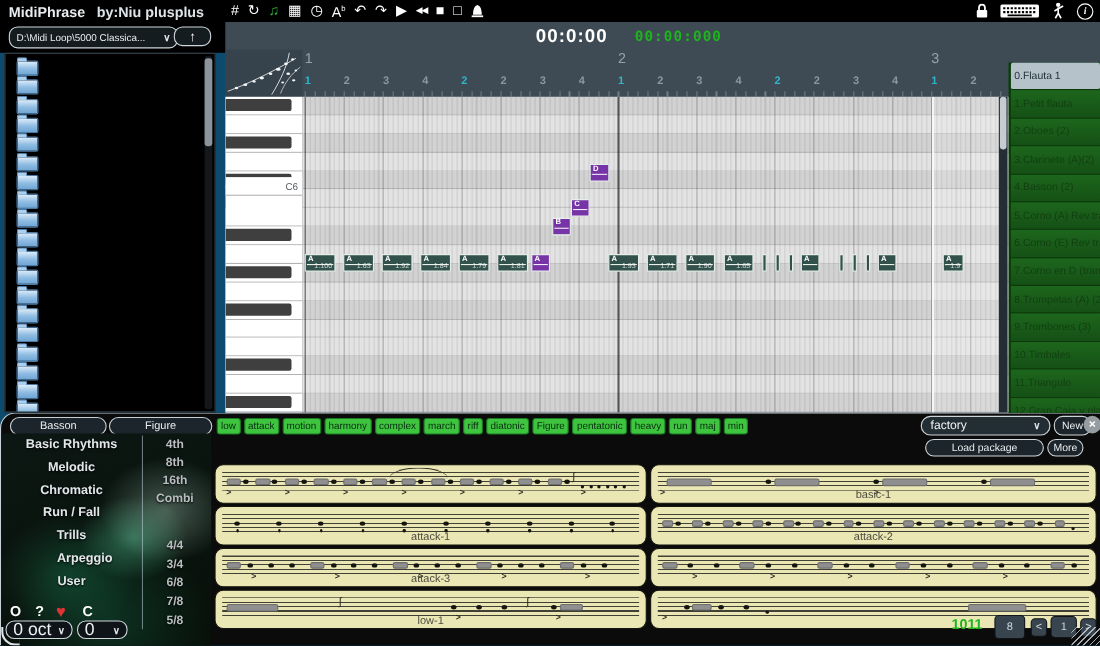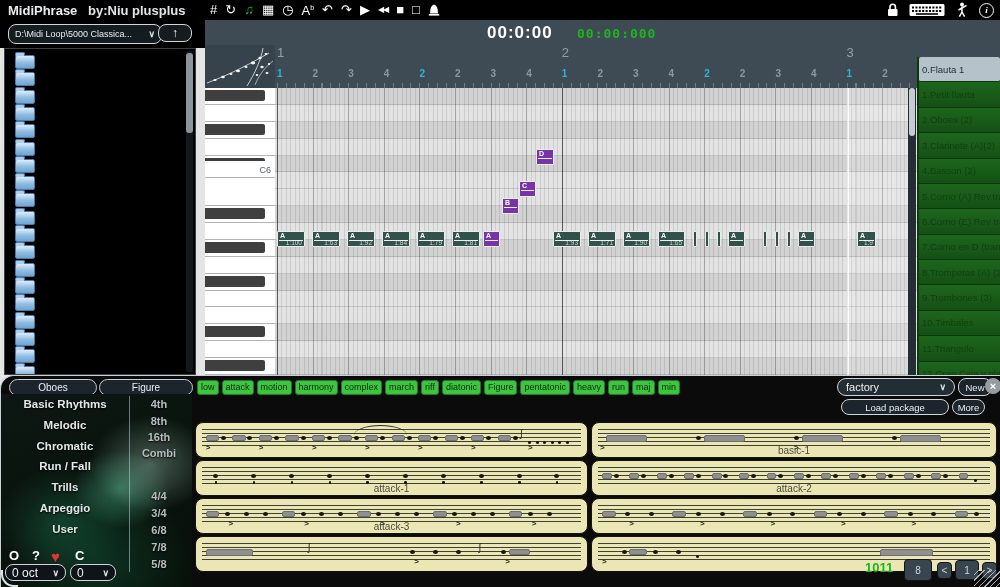--- a/index.html
+++ b/index.html
@@ -1,16 +1,16 @@
 <!DOCTYPE html>
 <html><head>
 <meta charset="utf-8">
 <style>
   html,body{margin:0;padding:0;background:#000;}
-  #app{position:relative;width:1000px;height:587px;background:#e5e5e5;overflow:hidden;
+  #app{position:relative;width:1000px;height:587px;background:#0c4a6e;overflow:hidden;
        font-family:"Liberation Sans",sans-serif;color:#fff;}
   
   #titlebar{position:absolute;left:0;top:0;width:1000px;height:20px;background:#000;}
   #app-title{position:absolute;left:8px;top:3px;font-size:13px;font-weight:bold;color:#e9edf0;}
   #app-byline{position:absolute;left:88px;top:3px;font-size:13px;font-weight:bold;color:#dfe4e8;}
   #toolbar-icons{position:absolute;left:210px;top:0;height:20px;display:flex;align-items:center;gap:8px;}
   .tb-icon{font-size:13px;color:#fff;line-height:20px;cursor:default;}
   .tb-icon.small{font-size:8px;letter-spacing:-1px;}
   .tb-icon sup{font-size:7px;}
   #right-icons{position:absolute;right:6px;top:1px;height:18px;display:flex;align-items:center;gap:11px;}
@@ -95,21 +95,21 @@
      radial-gradient(120px 110px at 100px 170px,rgba(18,80,55,0.5),transparent 75%),
      linear-gradient(160deg,#0c1713,#071009);}
   .cat{position:absolute;left:0;width:128px;text-align:center;font-size:11.5px;font-weight:bold;color:#e3e7ea;
      text-shadow:0 1px 2px #000;}
   .subcat{position:absolute;left:128px;width:60px;text-align:center;font-size:11px;font-weight:bold;color:#b9bdc0;
      text-shadow:0 1px 2px #000;}
   #cat-divider{position:absolute;left:128px;top:20px;width:1px;height:176px;background:rgba(190,205,215,0.55);}
   .foot-ic{position:absolute;top:172px;font-size:13px;font-weight:bold;color:#fff;}
   .sel-pill{position:absolute;top:188px;height:17px;border:1.5px solid #cfd6da;border-radius:8px;background:#0e1418;
      display:flex;align-items:center;padding:0 6px;box-sizing:border-box;}
-  .sel-pill .ptext{flex:1;font-size:12px;color:#eef2f4;}
+  .sel-pill .ptext{flex:1;font-size:16px;color:#eef2f4;}
   .npanel{position:absolute;background:#ebe7b5;border:1.5px solid #15150f;border-radius:8px;box-sizing:border-box;overflow:hidden;}
   .staff{position:absolute;left:6px;right:6px;top:6px;height:17px;
      background:repeating-linear-gradient(180deg,rgba(35,35,30,0.85) 0 1px,transparent 1px 4px);}
   .ev-d{position:absolute;width:5px;height:4px;border-radius:50%;background:#15150f;top:7px;}
   .ev-d2{position:absolute;width:3px;height:3px;border-radius:50%;background:#15150f;top:12px;}
   .ev-sub{position:absolute;width:2.5px;height:2.5px;border-radius:50%;background:#15150f;top:14px;}
   .ev-g{position:absolute;height:4px;border-radius:2px;background:#8f8f8f;top:6px;border:0.5px solid #6e6e6e;}
   .ev-a{position:absolute;top:15px;font-size:8px;font-weight:bold;color:#2a2a22;line-height:8px;}
   .ev-r{position:absolute;top:0px;font-size:10px;color:#2a2a22;line-height:10px;}
   .ev-s{position:absolute;top:-4px;height:9px;border-top:1.5px solid #2a2a22;border-radius:50% 50% 0 0 / 100% 100% 0 0;}
@@ -406,21 +406,21 @@
       <div class="track-item">6.Corno (E) Rev tran...</div>
       <div class="track-item">7.Corno en D (trans...</div>
       <div class="track-item">8.Trompetas (A) (2)</div>
       <div class="track-item">9.Trombones (3)</div>
       <div class="track-item">10.Timbales</div>
       <div class="track-item">11.Triangulo</div>
       <div class="track-item">12.Gran Caja y plati...</div>
     </div>
 
   <div id="bottom-panel">
-    <div class="tab-pill" style="left:8px;width:86px;">Oboes</div>
+    <div class="tab-pill" style="left:8px;width:86px;">Basson</div>
     <div class="tab-pill" style="left:98px;width:92px;">Figure</div>
     <div id="tags">
         <span class="tag">low</span>
         <span class="tag">attack</span>
         <span class="tag">motion</span>
         <span class="tag">harmony</span>
         <span class="tag">complex</span>
         <span class="tag">march</span>
         <span class="tag">riff</span>
         <span class="tag">diatonic</span>
@@ -441,21 +441,21 @@
     <button class="mini-btn" style="left:840px;top:23px;width:108px;height:16px;">Load package</button>
     <button class="mini-btn" style="left:951px;top:23px;width:33px;height:16px;">More</button>
 
     <div id="violin-bg"></div>
     <div id="cat-list">
         <div class="cat" style="top: 22px;">Basic Rhythms</div>
         <div class="cat" style="top: 42.8px;">Melodic</div>
         <div class="cat" style="top: 63.6px;">Chromatic</div>
         <div class="cat" style="top: 84.4px;">Run / Fall</div>
         <div class="cat" style="top: 105.2px;">Trills</div>
-        <div class="cat" style="top: 126px;">Arpeggio</div>
+        <div class="cat" style="top: 126px; margin-left: 12px;">Arpeggio</div>
         <div class="cat" style="top: 146.8px;">User</div>
       </div>
     <div id="cat-divider"></div>
     <div id="subcat-list">
         <div class="subcat" style="top: 22px;">4th</div>
         <div class="subcat" style="top: 39px;">8th</div>
         <div class="subcat" style="top: 55px;">16th</div>
         <div class="subcat" style="top: 71px;">Combi</div>
         <div class="subcat" style="top: 114px;">4/4</div>
         <div class="subcat" style="top: 131px;">3/4</div>
@@ -655,20 +655,21 @@
             <div class="ev-r" style="left: 28%;">ʃ</div>
             <div class="ev-d" style="left: 55%;"></div>
             <div class="ev-a" style="left: 56%;">&gt;</div>
             <div class="ev-d" style="left: 61%;"></div>
             <div class="ev-d" style="left: 67%;"></div>
             <div class="ev-r" style="left: 73%;">ʃ</div>
             <div class="ev-d" style="left: 79%;"></div>
             <div class="ev-a" style="left: 80%;">&gt;</div>
             <div class="ev-g" style="left: 81%; width: 5%;"></div>
           </div>
+          <div class="nlabel">low-1</div>
         </div>
         <div class="npanel" style="left: 590px; top: 160px; width: 406px; height: 36px;">
           <div class="staff">
             <div class="ev-a" style="left: 1%;">&gt;</div>
             <div class="ev-d" style="left: 6%;"></div>
             <div class="ev-g" style="left: 8%; width: 4%;"></div>
             <div class="ev-d" style="left: 14%;"></div>
             <div class="ev-d" style="left: 20%;"></div>
             <div class="ev-d2" style="left: 25%;"></div>
             <div class="ev-g" style="left: 72%; width: 13%; height: 5px;"></div>

